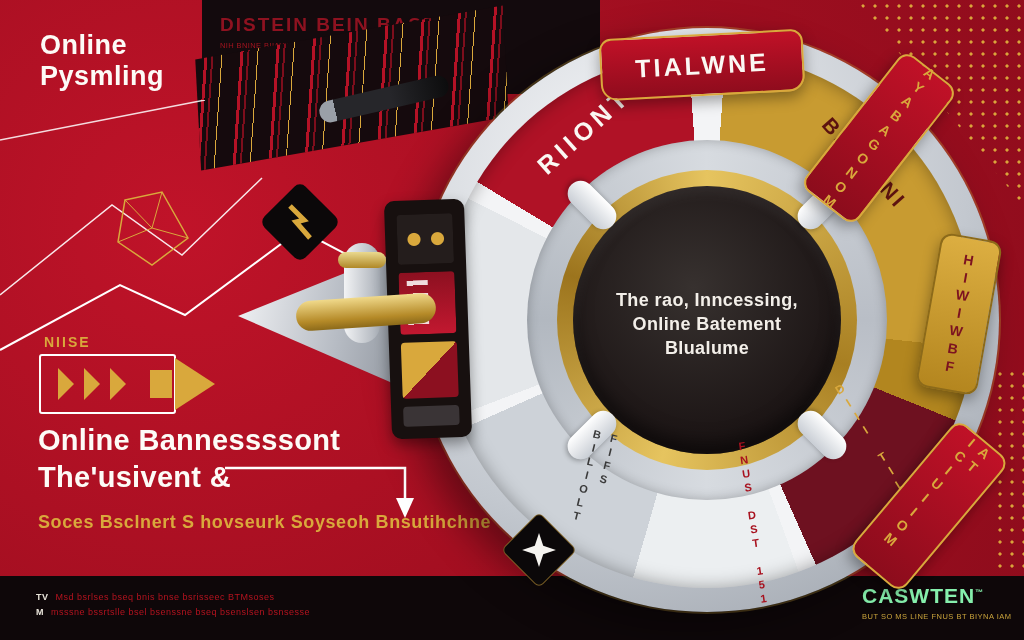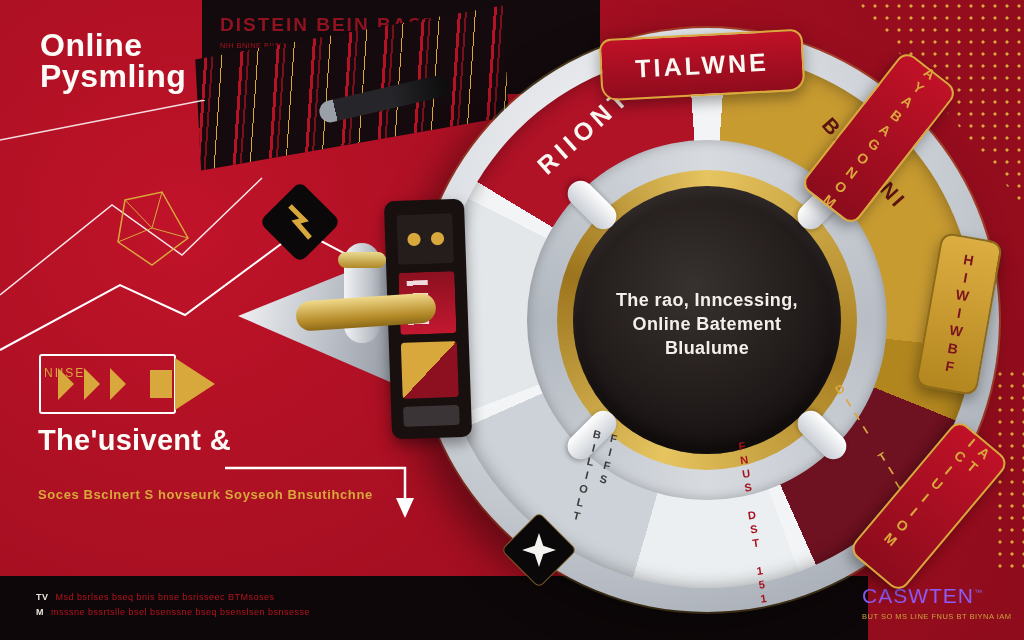--- a/index.html
+++ b/index.html
@@ -35,29 +35,29 @@
       #150a0d;
   }
   .pen{
     position:absolute; left:318px; top:88px; width:132px; height:22px; border-radius:11px;
     transform:rotate(-13deg); z-index:2;
     background:linear-gradient(90deg, #9aa0a8 0 12%, #26262a 12% 55%, #0c0c0d 100%);
   }
   .left-art{ position:absolute; left:0; top:100px; z-index:2;}
   .niise{
     position:absolute; left:44px; top:334px; z-index:3;
-    color:#d9a83c; font-size:12px; font-weight:normal; letter-spacing:2px;margin-top:32px;
+    color:#d9a83c; font-size:14px; font-weight:bold; letter-spacing:2px;
   }
   
   .title{ position:absolute; left:40px; top:30px; z-index:3; color:#fdfbf7;
-    font-weight:bold; font-size:32px; line-height:31px; letter-spacing:.5px;}
+    font-weight:bold; font-size:27px; line-height:31px; letter-spacing:.5px;}
   
   .left-text{ position:absolute; left:38px; top:422px; z-index:3; color:#fdfbf7;}
   .left-text .big{ font-weight:bold; font-size:29px; line-height:37px; letter-spacing:.3px;}
-  .left-text .caption{ color:#d9a83c; font-size:13px; font-weight:bold; letter-spacing:.6px; margin-top:28px;}
+  .left-text .caption{ color:#d9a83c; font-size:18px; font-weight:bold; letter-spacing:.6px; margin-top:16px;}
   
   .dial{ position:absolute; left:415px; top:28px; width:584px; height:584px; z-index:3;}
   .ring{ position:absolute; border-radius:50%;}
   .rim{ inset:0;
     background: radial-gradient(circle at 35% 25%, #f5f6f8 0%, #c3c8cf 60%, #9aa0a9 95%);
     box-shadow: -16px 14px 38px rgba(0,0,0,.4), 0 0 0 2px rgba(202,164,60,.35);
   }
   .segring{ inset:24px;
     background: conic-gradient(from 0deg,
       #f3f4f6 0deg 4deg,
@@ -148,27 +148,27 @@
   .tile3{ top:142px; height:56px; background:linear-gradient(135deg,#d9a83c 0 50%, #8c1020 50% 100%);}
   .tile4{ top:206px; height:20px; background:#3a3436;}
   
   .badge{ position:absolute; background:#0b0809; transform:rotate(45deg); z-index:7;
     display:flex; align-items:center; justify-content:center;}
   .badge-m{ left:271px; top:193px; width:58px; height:58px; border-radius:8px;}
   .badge-star{ left:512px; top:523px; width:52px; height:52px; border-radius:6px;
     border:1px solid rgba(217,168,60,.5);}
   .badge svg{ transform:rotate(-45deg);}
   
-  .bottom-bar{ position:absolute; left:0; top:576px; width:868px; height:64px;
+  .bottom-bar{ position:absolute; left:0; top:576px; width:1024px; height:64px;
     background:#0e0709; z-index:2;}
   .bb-left{ position:absolute; left:36px; top:14px;}
   .bb-line{ font-size:9px; letter-spacing:.5px; color:#b5131f; line-height:15px; white-space:nowrap;}
   .bb-prefix{ color:#e8e4da; font-weight:bold; margin-right:7px;}
   .bb-right{ position:absolute; left:862px; top:8px; z-index:4;}
-  .brand{ color:#8b5cf6; font-size:21px; font-weight:normal; letter-spacing:1px;}
+  .brand{ color:#86efac; font-size:21px; font-weight:bold; letter-spacing:1px;}
   .brand sup{ font-size:8px;}
   .brand-caption{ color:#caa43c; font-size:7.5px; letter-spacing:.5px; margin-top:4px; white-space:nowrap;}
 </style>
 </head>
 <body>
 
 <div class="canvas">
 
   <div class="dots dots-tr"></div>
   <div class="dots dots-r"></div>
@@ -202,20 +202,21 @@
     <polygon points="396,398 414,398 405,418" fill="#ffffff"></polygon>
   </svg>
   <span class="niise">NIISE</span>
 
   <div class="title">
     <div>Online</div>
     <div>Pysmling</div>
   </div>
 
   <div class="left-text">
+    <div class="big">Online Bannessssont</div>
     <div class="big">The'usivent &amp;</div>
     <div class="caption">Soces Bsclnert S hovseurk Soyseoh Bnsutihchne</div>
   </div>
 
   <div class="dial">
     <div class="ring rim"></div>
     <div class="ring segring"></div>
     <div class="ring spokering"></div>
     <div class="ring goldring"></div>
     <div class="ring centerdisc">

